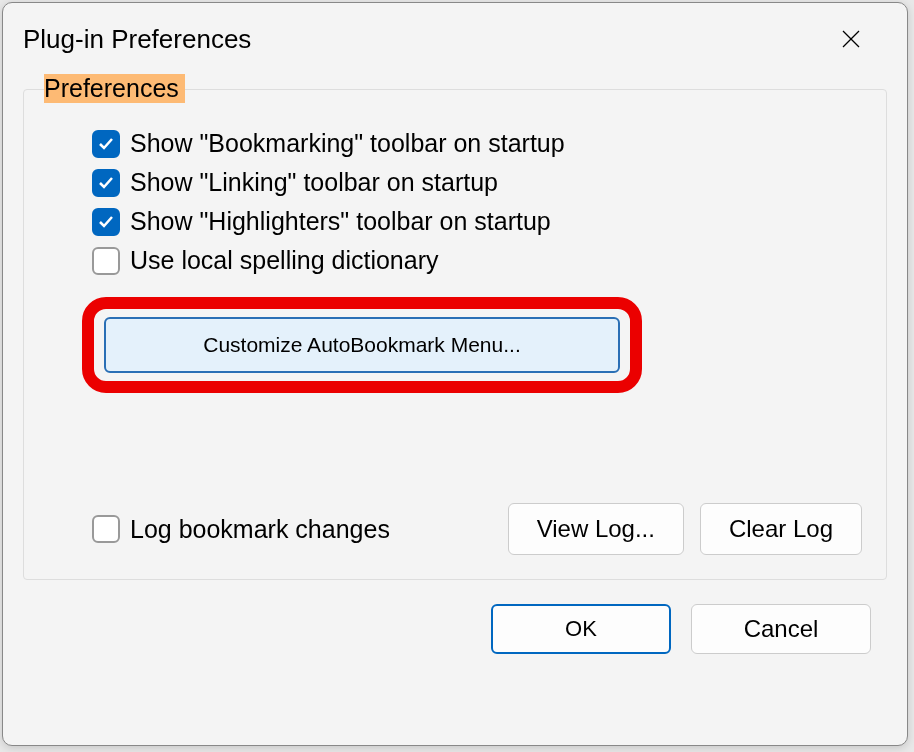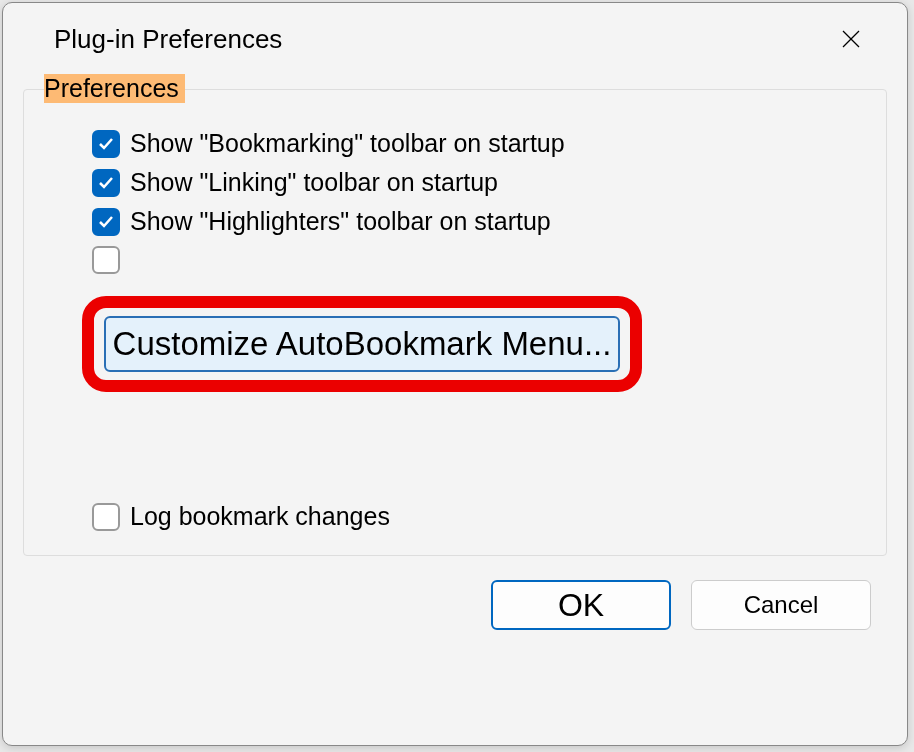--- a/index.html
+++ b/index.html
@@ -24,21 +24,20 @@
       border: 1px solid #888;
       border-radius: 10px;
       box-shadow: 0 2px 8px rgba(0,0,0,0.15);
       padding: 0;
     }
     .titlebar {
       display: flex;
       align-items: center;
       justify-content: space-between;
       padding: 16px 36px 0 20px;
-      margin-left: 31px;
     }
     .title {
       font-size: 26px;
       color: #000;
       font-weight: 400;
     }
     .close-btn {
       width: 40px;
       height: 40px;
       display: flex;
@@ -113,21 +112,21 @@
       margin: 22px 0 0 34px;
       width: 560px;
       padding: 8px 10px;
     }
     .customize-btn {
       width: 100%;
       height: 56px;
       background: #e4f1fb;
       border: 2px solid #2a6fb5;
       border-radius: 6px;
-      font-size: 33px;
+      font-size: 21px;
       color: #000;
       cursor: pointer;
       text-align: center;
     }
     .bottom-row {
       display: flex;
       align-items: center;
       justify-content: space-between;
       margin: 110px 0 0 44px;
       gap: 40px;
@@ -154,21 +153,21 @@
     .dialog-footer {
       display: flex;
       justify-content: flex-end;
       gap: 20px;
       margin: 24px 36px 0 0;
     }
     .ok-btn {
       background: #fdfdfd;
       border: 2px solid #0067c0;
       border-radius: 6px;
-      font-size: 32px;
+      font-size: 22px;
       color: #000;
       width: 180px;
       height: 50px;
       cursor: pointer;
     }
     .cancel-btn {
       background: #fdfdfd;
       border: 1.5px solid #ccc;
       border-radius: 6px;
       font-size: 24px;
@@ -221,34 +220,39 @@
               <polyline points="3,9 7,13 15,4"></polyline>
             </svg>
         </div>
         <span class="cb-label">Show "Highlighters" toolbar on startup</span>
       </div>
 
       <div class="checkbox-row">
         <div class="cb">
           
         </div>
+        <span class="cb-label">Use local spelling dictionary</span>
       </div>
 
     </div>
 
     <div class="highlight-frame">
       <button class="customize-btn">Customize AutoBookmark Menu...</button>
     </div>
 
     <div class="bottom-row">
       <div class="log-checkbox">
         <div class="cb">
           
         </div>
         <span class="cb-label">Log bookmark changes</span>
+      </div>
+      <div class="log-btns">
+        <button class="std-btn">View Log...</button>
+        <button class="std-btn">Clear Log</button>
       </div>
     </div>
   </div>
 
   <div class="dialog-footer">
     <button class="ok-btn">OK</button>
     <button class="cancel-btn">Cancel</button>
   </div>
 </div>
 

